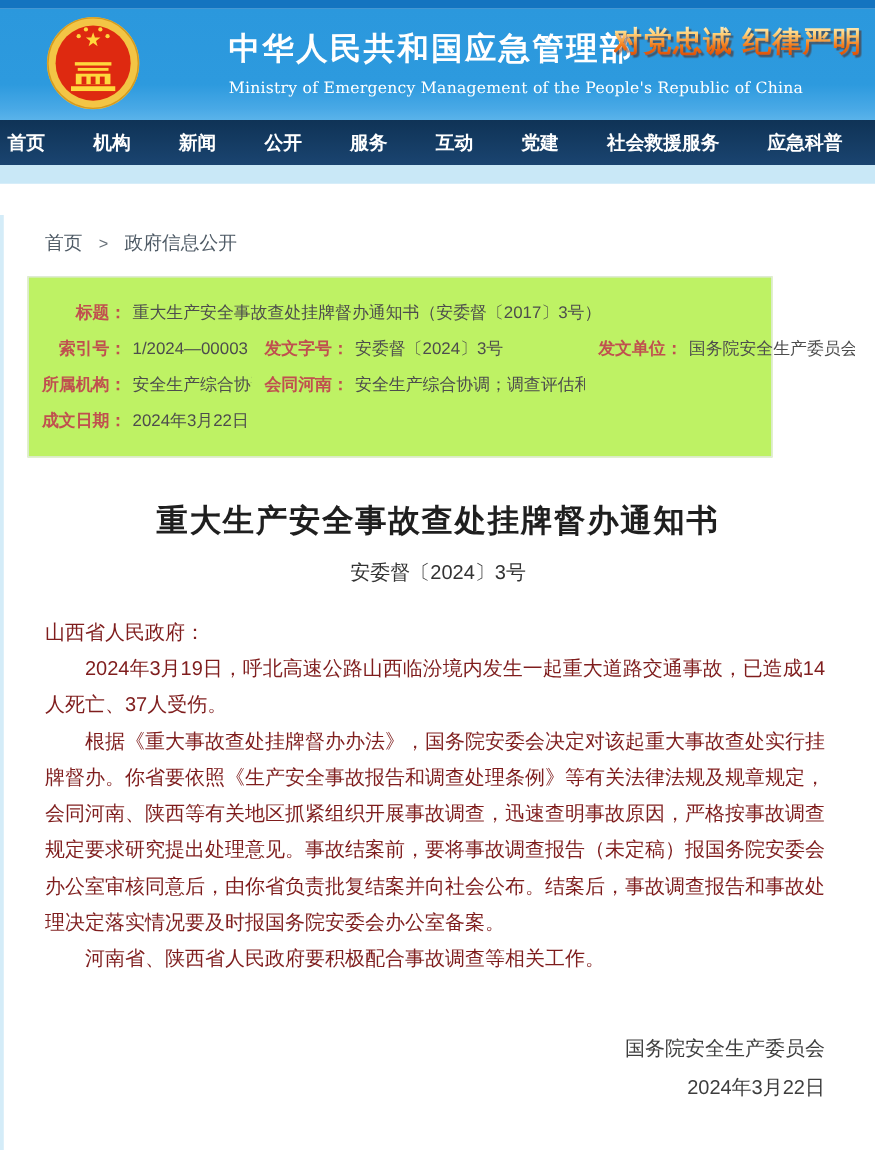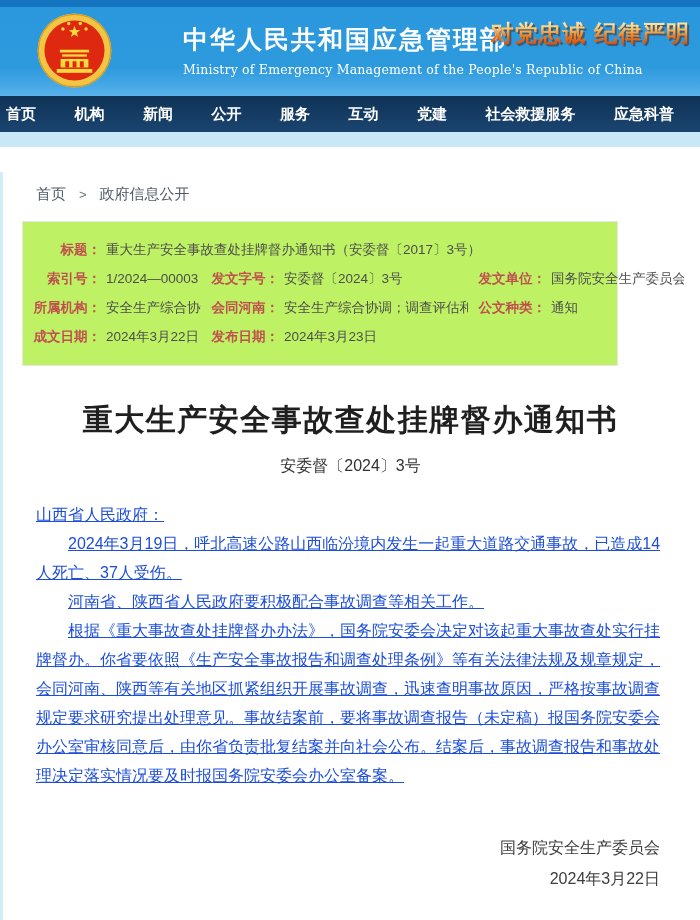--- a/index.html
+++ b/index.html
@@ -55,23 +55,23 @@
     border:1px solid #e4e8eb; background:#bef264;
     padding:13px 0 14px;
   }
   .meta-row { display:grid; grid-template-columns:178px 267px 216px; align-items:center; min-height:29px; }
   .meta-cell { display:flex; align-items:baseline; font-size:13.5px; white-space:nowrap; overflow:hidden; }
   .meta-cell.full { grid-column:1 / 4; }
   .m-label { display:inline-block; min-width:78px; text-align:right; color:#c0504f; font-weight:bold; flex:0 0 auto; }
   .m-value { margin-left:5px; color:#4d4d4d; }
   
   .doc { padding:16px 35px 0 33px; }
-  .doc-title { font-size:30px; font-weight:bold; color:#1f1f1f; text-align:center; letter-spacing:1.5px; margin-top:18px; }
+  .doc-title { font-size:25px; font-weight:bold; color:#1f1f1f; text-align:center; letter-spacing:1.5px; margin-top:18px; }
   .doc-no { font-size:16px; color:#333; text-align:center; margin:15px 0 23px; }
-  .doc p { font-size:16px; line-height:29px; color:#1d4ed8; text-indent:2em;text-decoration:underline; }
+  .doc p { font-size:16px; line-height:29px; color:#7f1d1d; text-indent:2em; }
   .doc p.salutation { text-indent:0; }
   .sign { margin-top:42px; text-align:right; padding-right:5px; }
   .sign div { font-size:16px; color:#3d3d3d; line-height:31px; }
 </style>
 </head>
 <body>
 
 <div class="top-strip"></div>
 
 <div class="header">
@@ -146,46 +146,38 @@
     </div>
     <div class="meta-row">
       <div class="meta-cell">
         <span class="m-label">所属机构：</span>
         <span class="m-value">安全生产综合协调司</span>
       </div>
       <div class="meta-cell">
         <span class="m-label">会同河南：</span>
         <span class="m-value">安全生产综合协调；调查评估和统计</span>
       </div>
-      <div class="meta-cell">
-        <span class="m-label">公文种类：</span>
-        <span class="m-value">通知</span>
-      </div>
     </div>
     <div class="meta-row">
       <div class="meta-cell">
         <span class="m-label">成文日期：</span>
         <span class="m-value">2024年3月22日</span>
-      </div>
-      <div class="meta-cell">
-        <span class="m-label">发布日期：</span>
-        <span class="m-value">2024年3月23日</span>
       </div>
       <div class="meta-cell"></div>
     </div>
   </div>
 
   <div class="doc">
     <div class="doc-title">重大生产安全事故查处挂牌督办通知书</div>
     <div class="doc-no">安委督〔2024〕3号</div>
 
     <p class="salutation">山西省人民政府：</p>
     <p>2024年3月19日，呼北高速公路山西临汾境内发生一起重大道路交通事故，已造成14人死亡、37人受伤。</p>
+    <p>根据《重大事故查处挂牌督办办法》，国务院安委会决定对该起重大事故查处实行挂牌督办。你省要依照《生产安全事故报告和调查处理条例》等有关法律法规及规章规定，会同河南、陕西等有关地区抓紧组织开展事故调查，迅速查明事故原因，严格按事故调查规定要求研究提出处理意见。事故结案前，要将事故调查报告（未定稿）报国务院安委会办公室审核同意后，由你省负责批复结案并向社会公布。结案后，事故调查报告和事故处理决定落实情况要及时报国务院安委会办公室备案。</p>
     <p>河南省、陕西省人民政府要积极配合事故调查等相关工作。</p>
-    <p>根据《重大事故查处挂牌督办办法》，国务院安委会决定对该起重大事故查处实行挂牌督办。你省要依照《生产安全事故报告和调查处理条例》等有关法律法规及规章规定，会同河南、陕西等有关地区抓紧组织开展事故调查，迅速查明事故原因，严格按事故调查规定要求研究提出处理意见。事故结案前，要将事故调查报告（未定稿）报国务院安委会办公室审核同意后，由你省负责批复结案并向社会公布。结案后，事故调查报告和事故处理决定落实情况要及时报国务院安委会办公室备案。</p>
 
     <div class="sign">
       <div>国务院安全生产委员会</div>
       <div>2024年3月22日</div>
     </div>
   </div>
 
 </div>
 
 </body></html>

